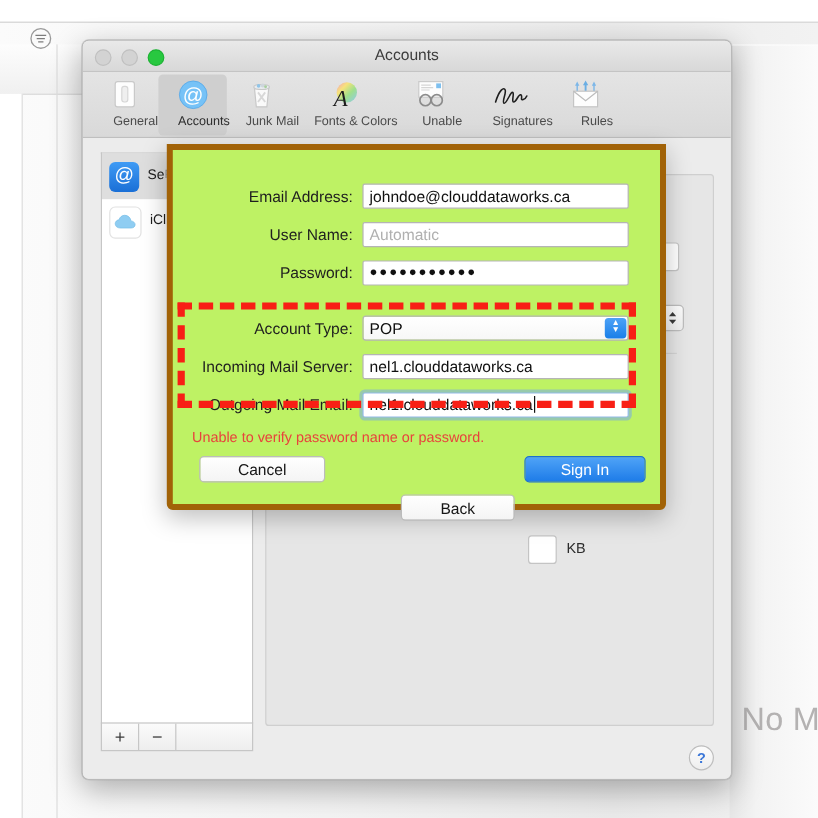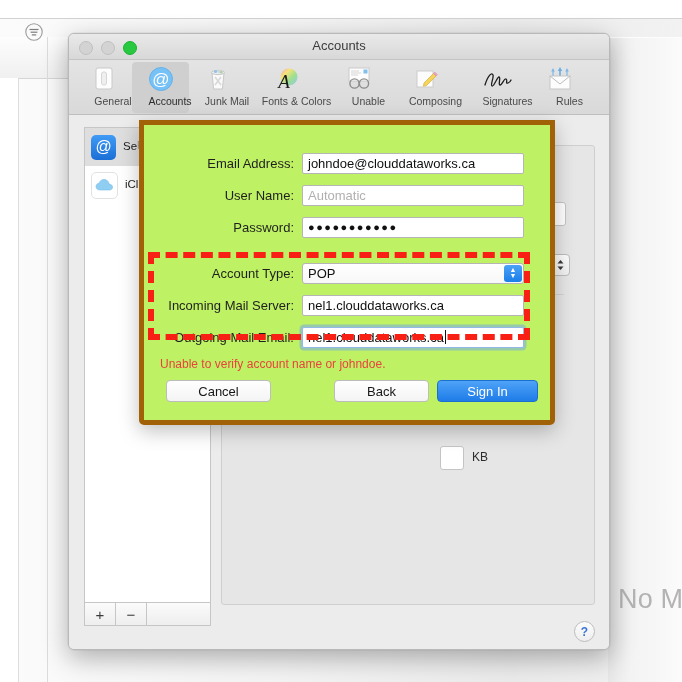--- a/index.html
+++ b/index.html
@@ -306,30 +306,20 @@
             <line x1="7" y1="7" x2="17" y2="7" stroke="#d5d5d5"></line>
             <line x1="7" y1="9" x2="14" y2="9" stroke="#d5d5d5"></line>
             <circle cx="10.5" cy="17.5" r="4.6" fill="none" stroke="#8c8c8c" stroke-width="1.4"></circle>
             <circle cx="20" cy="17.5" r="4.6" fill="none" stroke="#8c8c8c" stroke-width="1.4"></circle>
             <line x1="15.1" y1="16.4" x2="15.4" y2="16.4" stroke="#8c8c8c" stroke-width="1.4"></line>
           </svg>
         </div>
         <div class="tb-lbl">Unable</div>
       </div>
 
-      <div class="tb-item" style="width:72px;">
-        <div class="tb-ico">
-          <svg width="26" height="26" viewBox="0 0 26 26">
-            <rect x="4" y="5" width="16" height="16" fill="#fcfcfc" stroke="#cccccc"></rect>
-            <path d="M11 17 L20.5 7.5 L23 10 L13.5 19.5 L10.4 20.2 Z" fill="#f4d35e" stroke="#d9b63f" stroke-width="0.8"></path>
-            <path d="M20.5 7.5 L23 10 L24.3 8.6 L21.9 6.2 Z" fill="#f0a6c0" stroke="#d98ba8" stroke-width="0.7"></path>
-          </svg>
-        </div>
-        <div class="tb-lbl">Composing</div>
-      </div>
 
       <div class="tb-item" style="width:72px;">
         <div class="tb-ico">
           <svg width="34" height="26" viewBox="0 0 34 26">
             <path d="M4 19 C7 9, 11 6, 12 9 C13 12, 9 19, 11 20 C13 21, 16 11, 18 11 C20 11, 17 19, 19 19 C21.5 19, 23 12, 25 13 C27 14, 24 18, 27 17 C29 16.4, 30 14, 30 14" fill="none" stroke="#1e1e1e" stroke-width="1.3" stroke-linecap="round"></path>
           </svg>
         </div>
         <div class="tb-lbl">Signatures</div>
       </div>
 
@@ -434,25 +424,25 @@
     </div>
 
     <div class="frow" style="top:199px;">
       <div class="flabel">Outgoing Mail Email:</div>
       <div class="finput focused">
         <span>nel1.clouddataworks.ca</span>
           <span class="caret"></span>
       </div>
     </div>
 
-    <div class="errmsg" style="position:absolute;left:16px;top:232px;">Unable to verify account name or johndoe.</div>
+    <div class="errmsg" style="position:absolute;left:16px;top:232px;">Unable to verify password name or password.</div>
 
     <div class="btnrow" style="top:255px;">
       <div class="btn" style="left:22px;width:105px;">Cancel</div>
-      <div class="btn" style="left:190px;width:95px;">Back</div>
+      <div class="btn" style="left:190px;width:95px;margin-top:32px;">Back</div>
       <div class="btn primary" style="left:293px;width:101px;">Sign In</div>
     </div>
 
   </div>
 
   <div class="annot"></div>
 
 </div>
 
 </body></html>

